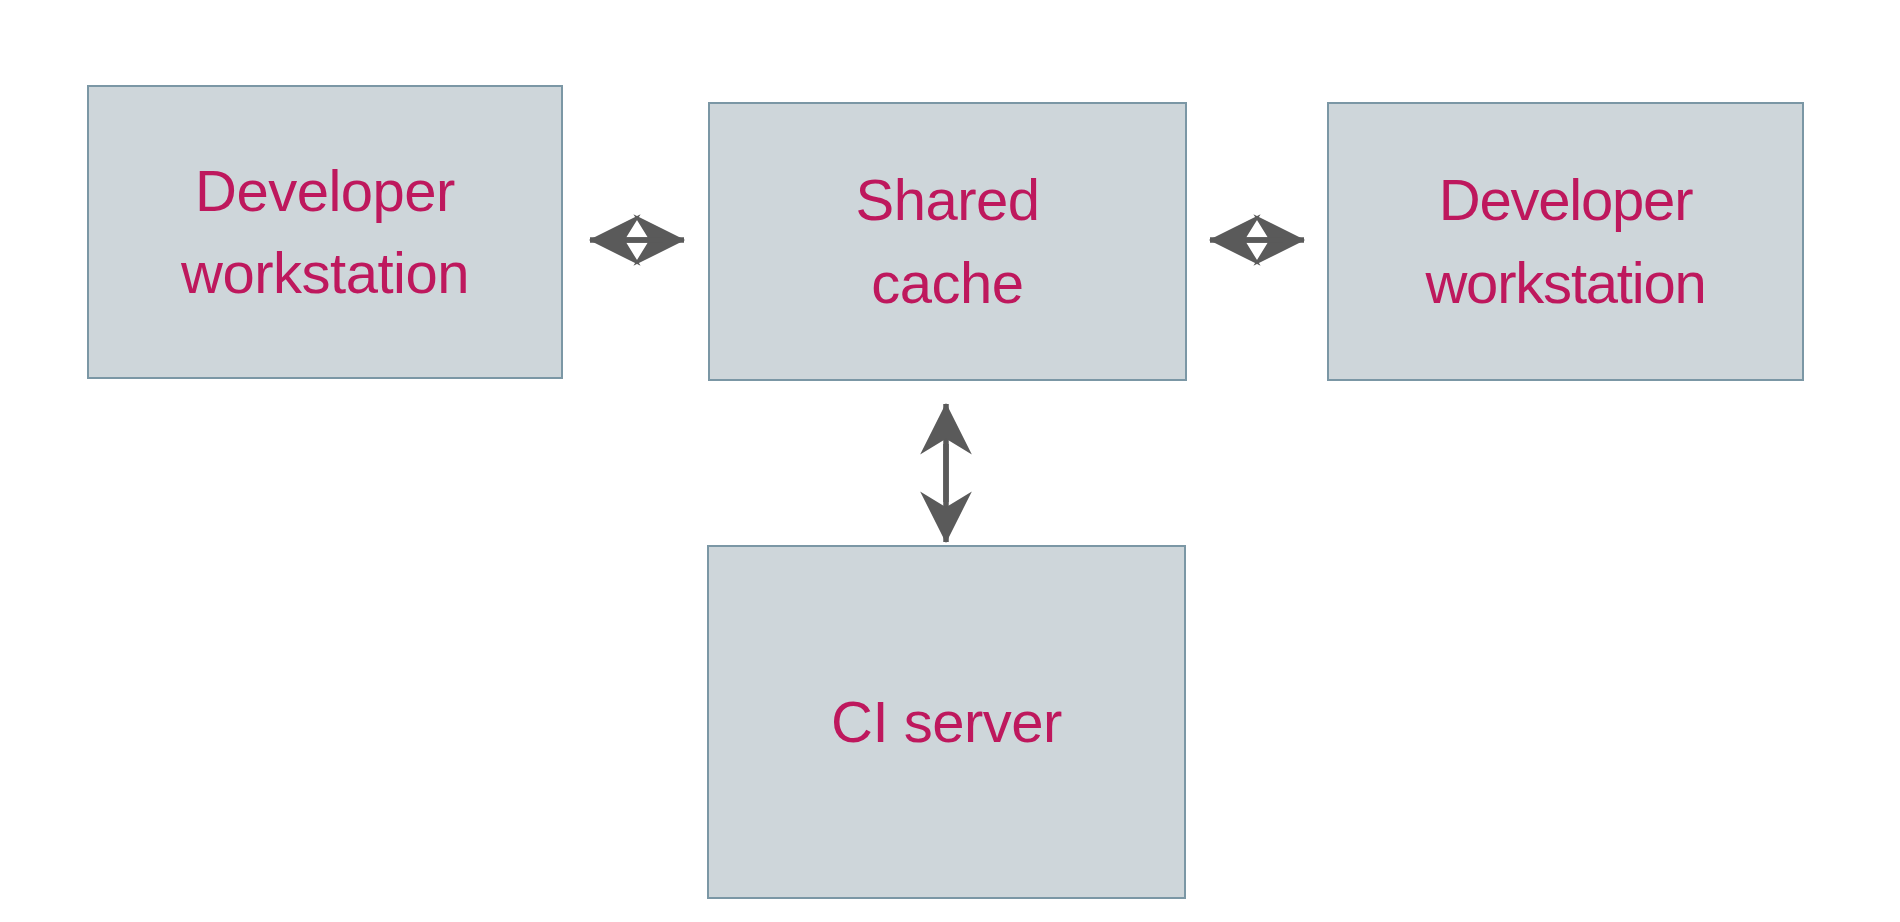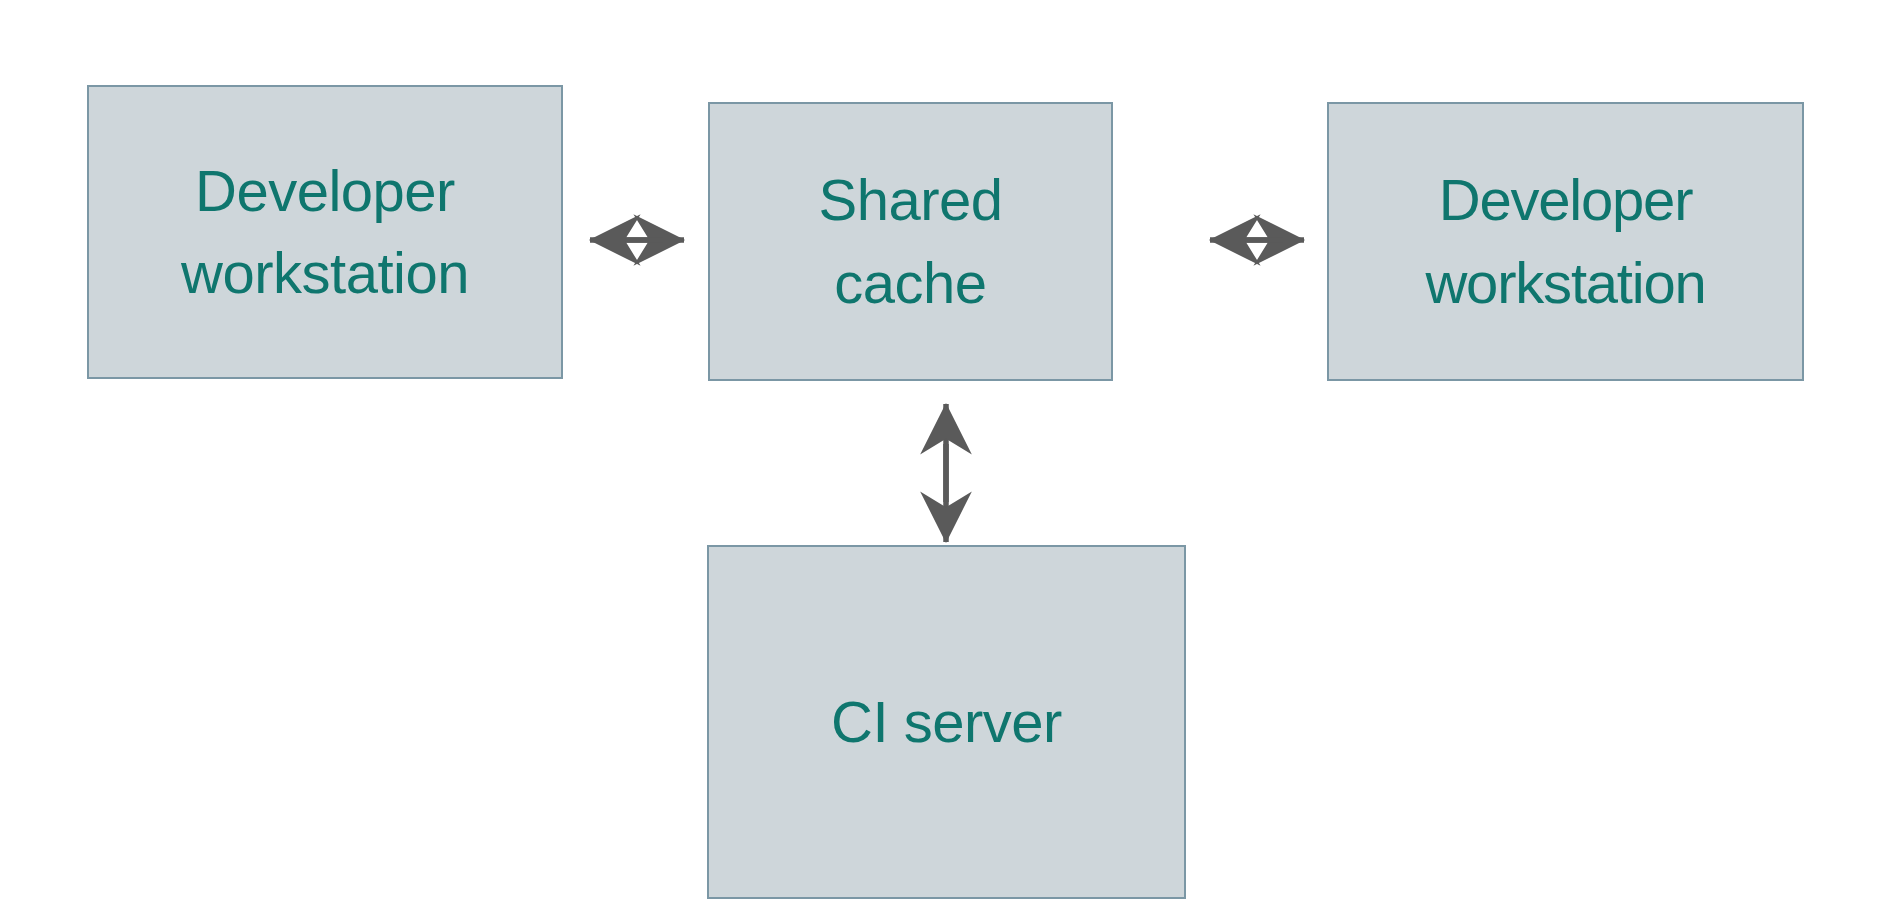--- a/index.html
+++ b/index.html
@@ -30,29 +30,29 @@
     align-items: center;
     justify-content: center;
     text-align: center;
   }
 
   .node-label {
     font-family: "Liberation Sans", "DejaVu Sans", sans-serif;
     font-size: 58px;
     line-height: 1.42;
     font-weight: 400;
-    color: #0f766e;
+    color: #be185d;
     letter-spacing: -0.5px;
     white-space: pre-line;
     padding: 0 4px;
   }
 
   
   #node-dev-left   { left: 87px;   top: 85px;  width: 476px; height: 294px; }
-  #node-shared     { left: 708px;  top: 102px; width: 405px; height: 279px; }
+  #node-shared     { left: 708px;  top: 102px; width: 479px; height: 279px; }
   #node-dev-right  { left: 1327px; top: 102px; width: 477px; height: 279px; }
   #node-ci         { left: 707px;  top: 545px; width: 479px; height: 354px; }
 
   #node-dev-right .node-label { letter-spacing: -1.2px; }
 
   
   #connectors {
     position: absolute;
     left: 0;
     top: 0;

